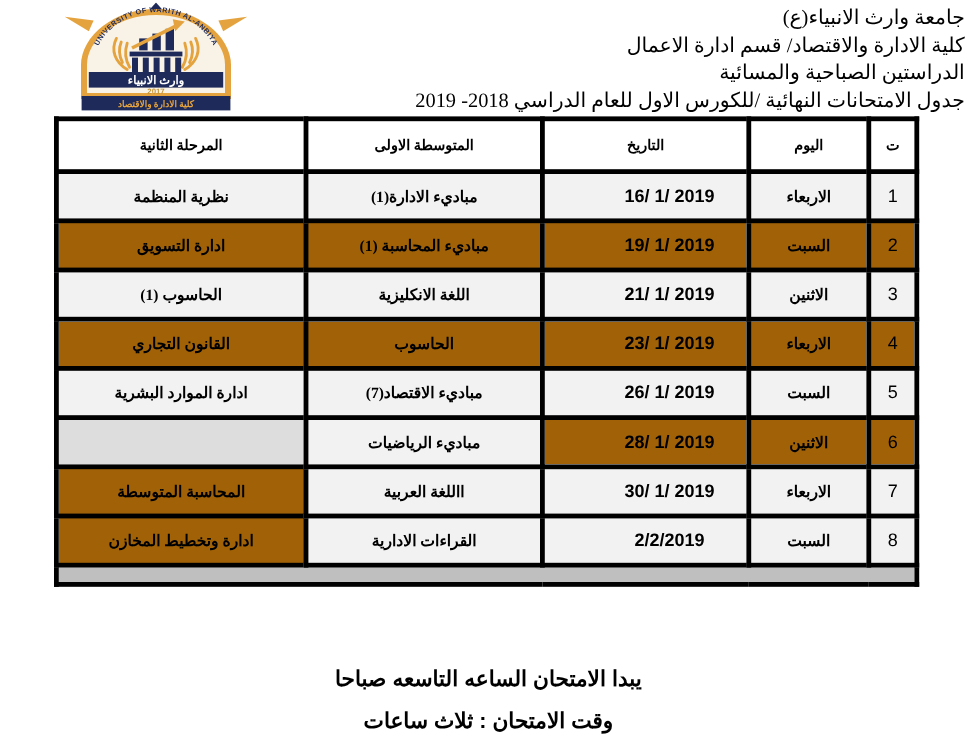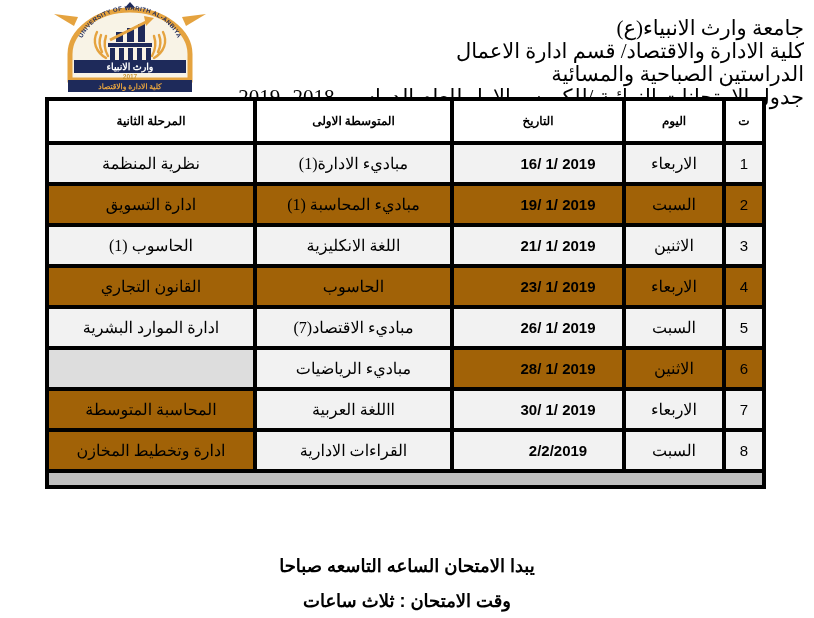--- a/index.html
+++ b/index.html
@@ -2,39 +2,39 @@
 <html lang="ar"><head>
 <meta charset="utf-8">
 <style>
   html,body{margin:0;padding:0;}
   body{
     width:814px;height:618px;background:#ffffff;position:relative;overflow:hidden;
     font-family:"Liberation Sans", sans-serif;color:#000;
   }
   
   .header-block{
-    position:absolute;top:17px;right:10px;width:590px;
+    position:absolute;top:3px;right:10px;width:590px;
     direction:rtl;text-align:right;
     font-family:"Liberation Serif","DejaVu Serif",serif;
-    font-size:21px;line-height:23px;font-weight:500;
+    font-size:17px;line-height:23px;font-weight:500;
   }
   .header-block div{white-space:nowrap;}
   
   .logo-wrap{position:absolute;left:44px;top:2px;width:172px;height:92px;}
   
   table.exam-table{
     position:absolute;left:45px;top:97px;
     border-collapse:collapse;direction:rtl;table-layout:fixed;
     border:4px solid #000;
   }
   .exam-table th,.exam-table td{
     border:4px solid #000;text-align:center;vertical-align:middle;
     padding:0;overflow:hidden;
     font-family:"Liberation Serif","DejaVu Serif",serif;
-    font-size:16px;font-weight:400;background:#fff;
+    font-size:13px;font-weight:700;background:#fff;
   }
   .exam-table th{height:40px;font-weight:700;font-size:12px;}
   .exam-table tr.body-row{height:41px;}
   .exam-table td[data-shade="w"]{background:#a16207;}
   .exam-table td[data-shade="g"]{background:#f2f2f2;}
   .exam-table td[data-shade="G"]{background:#dddddd;}
   .exam-table td.no-cell{font-family:"Liberation Sans",sans-serif;font-size:15px;font-weight:500;}
   .exam-table td.date-cell{font-family:"Liberation Sans",sans-serif;font-weight:700;font-size:15px;}
   .ltr{direction:ltr;unicode-bidi:isolate;margin-left:40px;}
   .exam-table td.bottom-bar{height:12px;background:#bfbfbf;}

